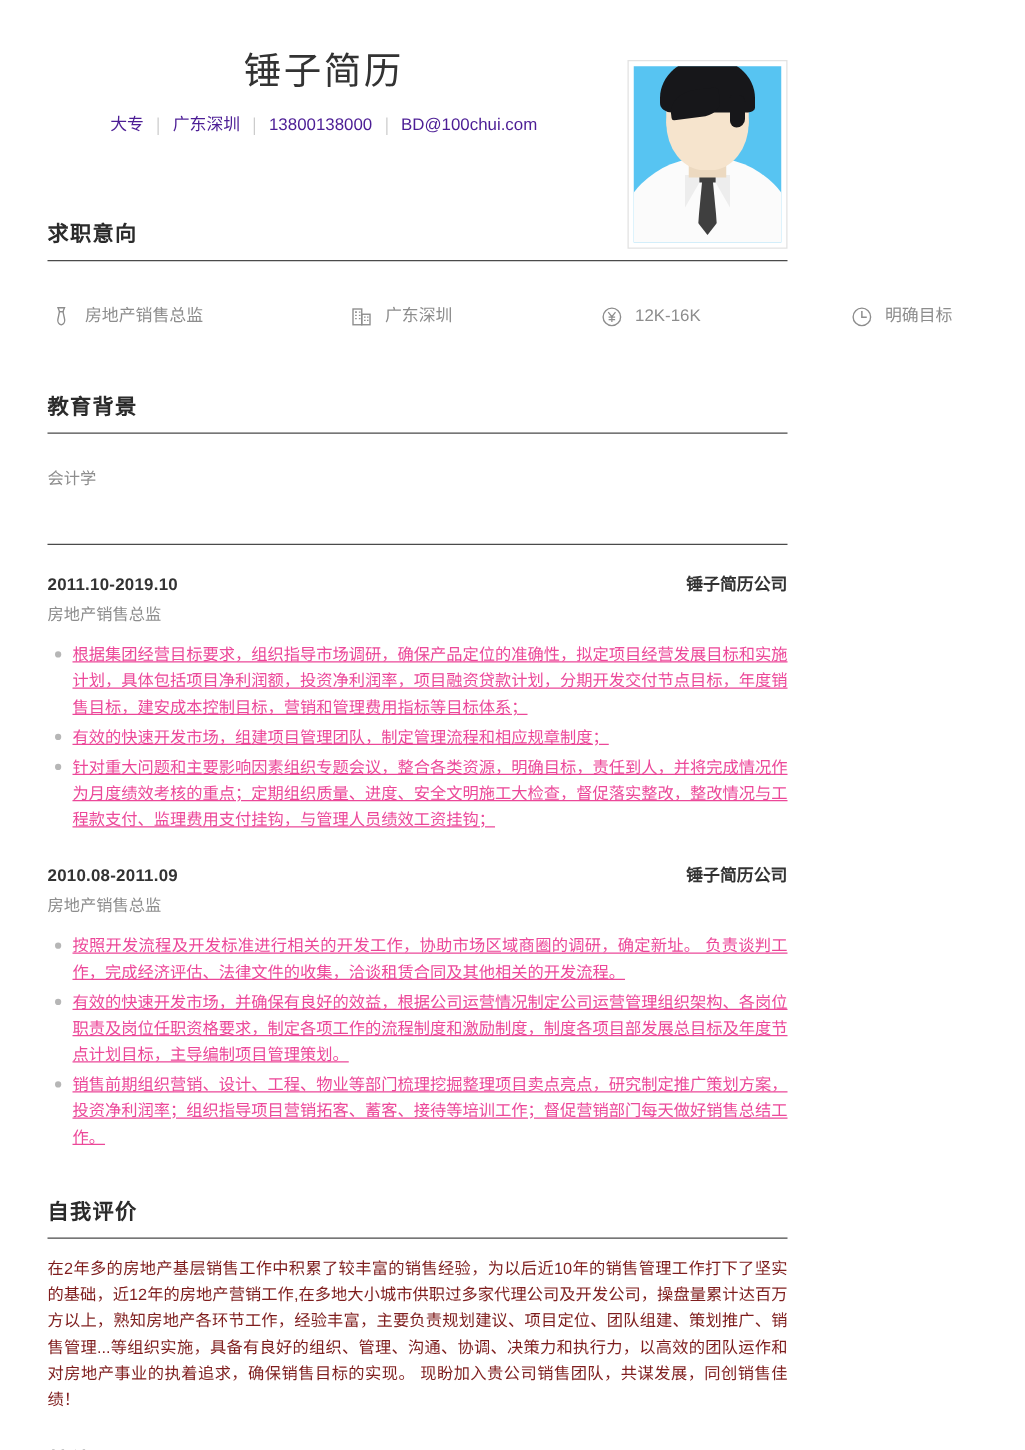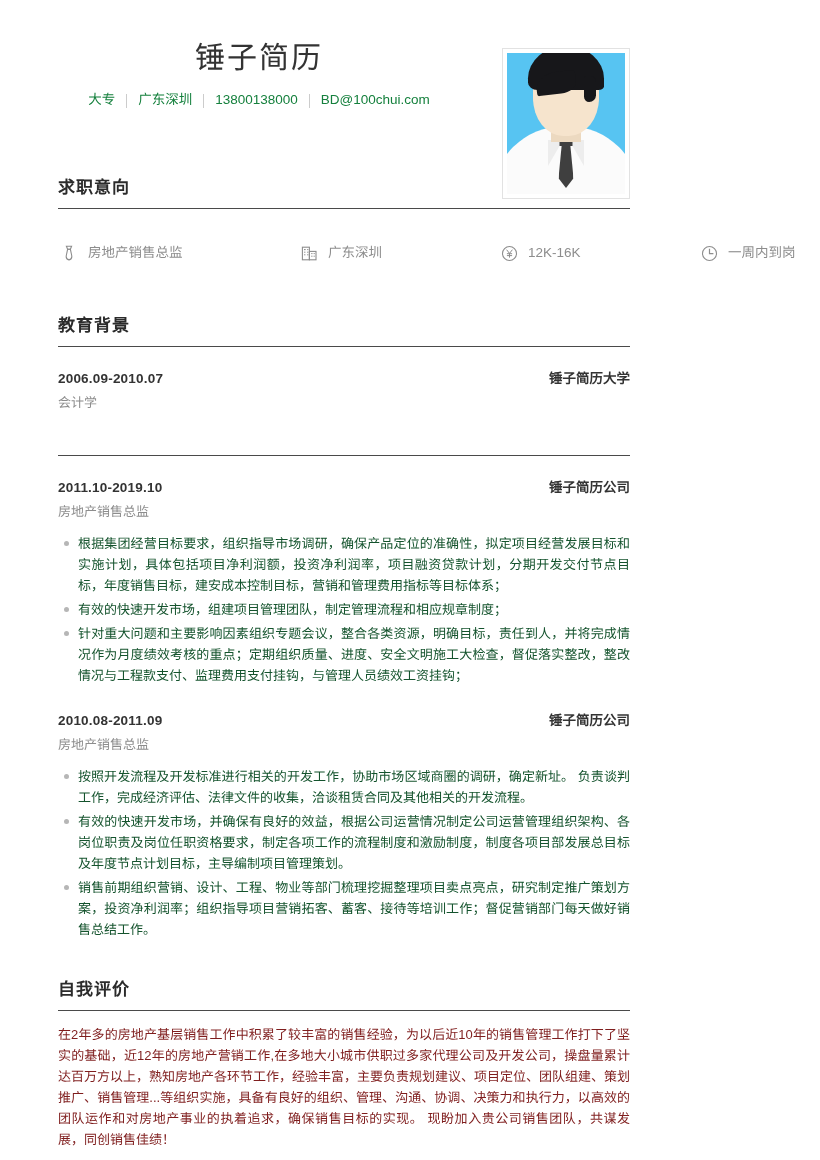--- a/index.html
+++ b/index.html
@@ -51,21 +51,21 @@
   .resume-slogan {
     font-size: 13.5px;
     color: #9b9b9b;
     line-height: 22px;
     margin-top: 17px;
     letter-spacing: .3px;
   }
 
   .contact-line {
     font-size: 13.5px;
-    color: #15803d;
+    color: #4c1d95;
     line-height: 22px;
     margin-top: 9px;
     display: flex;
     justify-content: center;
     align-items: center;
     padding-right: 0;
   }
 
   .contact-item { white-space: nowrap; }
 
@@ -196,21 +196,21 @@
     position: absolute;
     right: 29px;
     bottom: 92px;
     width: 12px;
     height: 26px;
     background: #17171a;
     border-radius: 2px 6px 8px 6px;
   }
 
   
-  .section { margin-top: 0; margin-left: 20px; }
+  .section { margin-top: 0; }
 
   .section-title {
     font-size: 17px;
     font-weight: bold;
     color: #2b2b2b;
     letter-spacing: 1px;
     line-height: 26px;
     padding-bottom: 7px;
   }
 
@@ -282,24 +282,25 @@
   }
 
   .bullets {
     list-style: none;
     margin-top: 11px;
   }
   .bullets li {
     position: relative;
     padding-left: 20px;
     font-size: 13px;
-    color: #14532d;
+    color: #ec4899;
     line-height: 21px;
     margin-bottom: 3px;
     text-align: justify;
+    text-decoration: underline;
   }
   .bullets li::before {
     content: "";
     position: absolute;
     left: 6px;
     top: 8px;
     width: 5px;
     height: 5px;
     border-radius: 50%;
     background: #b6b6b6;
@@ -393,37 +394,33 @@
         <span class="intent-label">12K-16K</span>
       </div>
 
       <div class="intent-cell">
         <span class="intent-icon">
           <svg width="17" height="17" viewBox="0 0 17 17" fill="none" stroke="currentColor" stroke-width="1.1">
             <circle cx="8.5" cy="8.5" r="7"></circle>
             <path d="M8.5 4.4v4.3h3.3" stroke-width="1.2" stroke-linecap="square"></path>
           </svg>
         </span>
-        <span class="intent-label">一周内到岗</span>
+        <span class="intent-label">明确目标</span>
       </div>
 
     </div>
   </div>
 
   <div class="gap-lg"></div>
 
   <div class="section">
     <div class="section-title">教育背景</div>
     <div class="section-rule"></div>
 
     <div class="entry">
-      <div class="entry-head">
-        <span class="entry-period">2006.09-2010.07</span>
-        <span class="entry-org">锤子简历大学</span>
-      </div>
       <div class="entry-sub">会计学</div>
     </div>
   </div>
 
   <div class="gap-lg"></div>
 
   <div class="section">
     <div class="section-rule"></div>
 
     <div class="entry">

